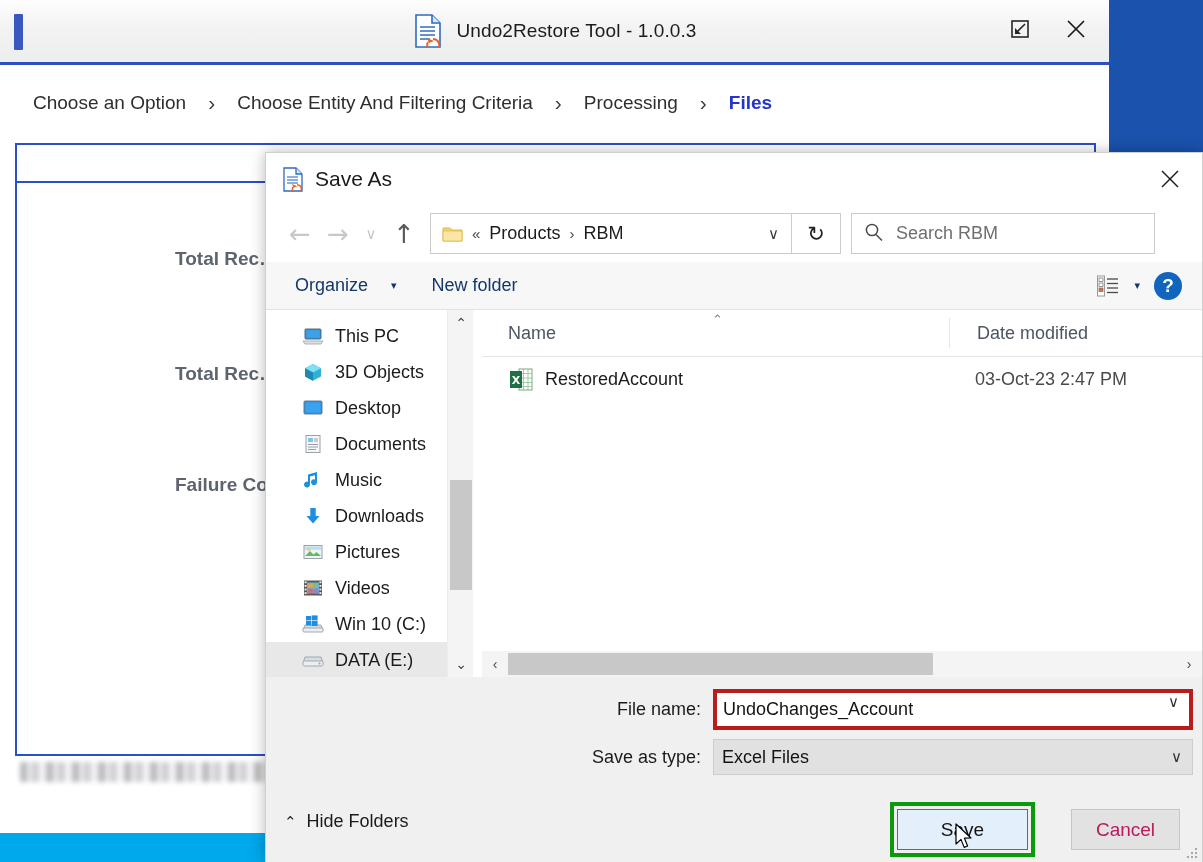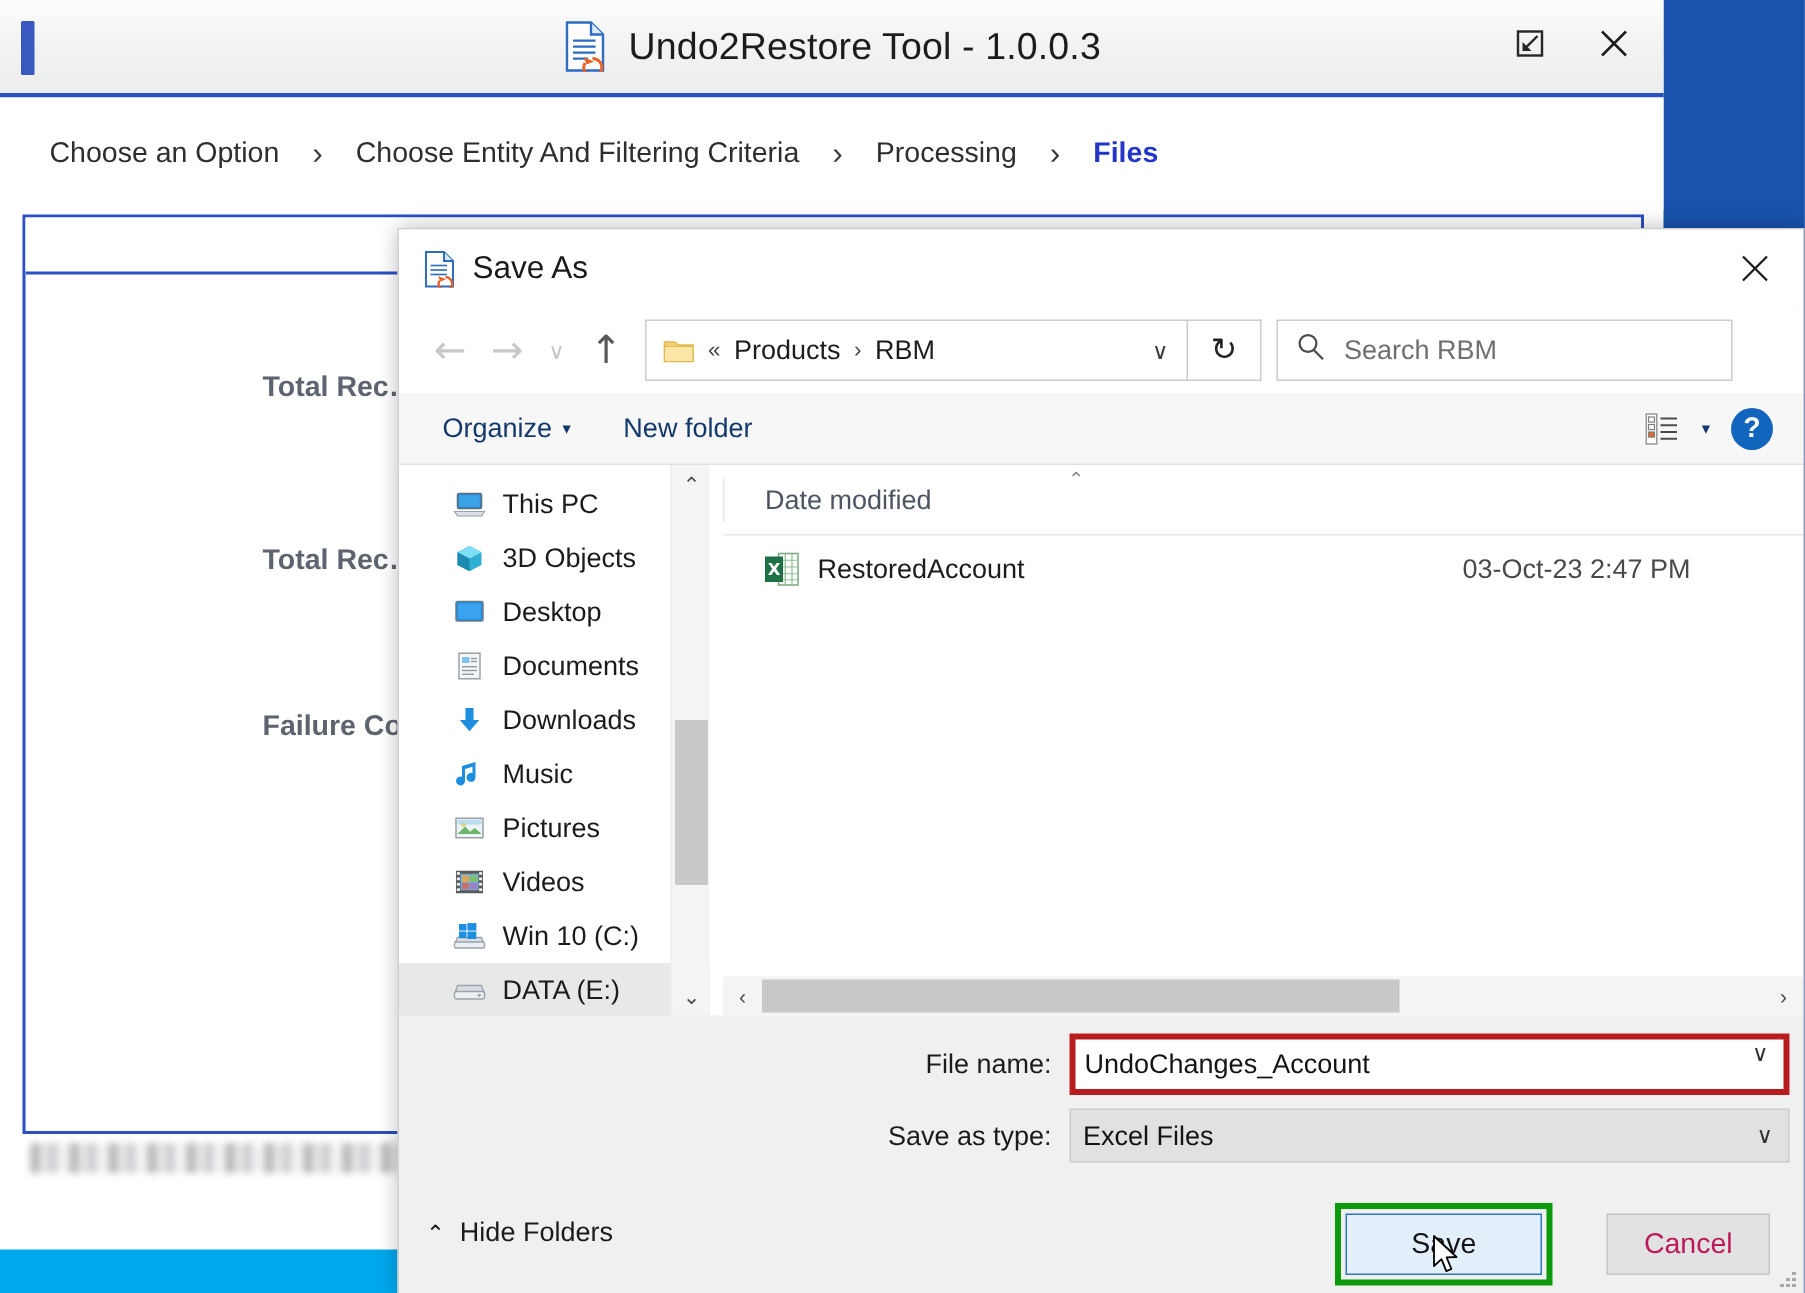--- a/index.html
+++ b/index.html
@@ -33,21 +33,21 @@
     position: absolute; left: 14px; top: 14px;
     width: 9px; height: 36px;
     background: #3a59c0;
     border-radius: 1px;
   }
   .title-center {
     position: absolute; left: 0; top: 0; width: 1109px; height: 62px;
     display: flex; align-items: center; justify-content: center; gap: 14px;
   }
   .title-text {
-    font-size: 25px; color: #1c1c1c; letter-spacing: .1px;
+    font-size: 19px; color: #1c1c1c; letter-spacing: .1px;
     font-family: "Liberation Sans", sans-serif;
   }
   .doc-icon { position: relative; width: 30px; height: 34px; flex: none; }
   .title-controls {
     position: absolute; right: 18px; top: 14px;
     display: flex; align-items: center; gap: 26px;
   }
   .ctrl-btn {
     width: 30px; height: 30px;
     display: flex; align-items: center; justify-content: center;
@@ -180,21 +180,21 @@
 
   
   .cmd-row {
     position: absolute; left: 0; top: 109px; width: 100%; height: 48px;
     background: #f7f7f7; border-bottom: 1px solid #e2e2e2;
     display: flex; align-items: center;
   }
   .cmd-item {
     font-size: 18px; color: #13386b; cursor: pointer;
     font-family: "Liberation Sans", sans-serif;
-    display: flex; align-items: center; gap: 7px;
+    display: flex; align-items: center; gap: 23px;
   }
   .cmd-item.organize { margin-left: 29px; }
   .cmd-item.newfolder { margin-left: 35px; }
   .cmd-caret { font-size: 11px; color: #13386b; }
   .cmd-right { margin-left: auto; display: flex; align-items: center; gap: 14px; padding-right: 20px; }
   .view-ico { width: 24px; height: 24px; position: relative; cursor: pointer; }
   .help-btn {
     width: 28px; height: 28px; border-radius: 50%;
     background: #1265bd; color: #fff;
     display: flex; align-items: center; justify-content: center;
@@ -556,33 +556,33 @@
                   <line x1="6" y1="13" x2="16" y2="13"></line>
                 <line x1="6" y1="15.5" x2="14" y2="15.5"></line>
               </g>
             </svg>
           </span>
           <span class="nav-label">Documents</span>
         </div>
         <div class="nav-item">
           <span class="nav-ico">
             <svg width="22" height="20" viewBox="0 0 22 20">
+              <path d="M15 2 v10.2 a3 3 0 1 1 -2 -2.8 V5.2 l-5 1.4 v8 a3 3 0 1 1 -2 -2.8 V4.6 z" fill="#1e8fe0"></path>
+            </svg>
+          </span>
+          <span class="nav-label">Music</span>
+        </div>
+        <div class="nav-item">
+          <span class="nav-ico">
+            <svg width="22" height="20" viewBox="0 0 22 20">
               <rect x="8.3" y="2" width="5.4" height="8.5" fill="#1e8fe0"></rect>
               <path d="M4.5 10 h13 l-6.5 7.5 z" fill="#1e8fe0"></path>
             </svg>
           </span>
           <span class="nav-label">Downloads</span>
-        </div>
-        <div class="nav-item">
-          <span class="nav-ico">
-            <svg width="22" height="20" viewBox="0 0 22 20">
-              <path d="M15 2 v10.2 a3 3 0 1 1 -2 -2.8 V5.2 l-5 1.4 v8 a3 3 0 1 1 -2 -2.8 V4.6 z" fill="#1e8fe0"></path>
-            </svg>
-          </span>
-          <span class="nav-label">Music</span>
         </div>
         <div class="nav-item">
           <span class="nav-ico">
             <svg width="22" height="20" viewBox="0 0 22 20">
               <rect x="2" y="3.5" width="18" height="13" fill="#eef3f6" stroke="#9aa2aa" stroke-width="1"></rect>
               <path d="M3 14 l5 -5 l3.5 3.5 l3 -2.5 l4.5 4 z" fill="#6bb56b"></path>
               <circle cx="7" cy="7.5" r="1.7" fill="#f0d267"></circle>
               <rect x="3" y="4.5" width="16" height="3.2" fill="#a9d6ef" opacity=".75"></rect>
             </svg>
           </span>
@@ -642,20 +642,21 @@
           <div class="vs-thumb"></div>
           <div class="vs-arrow bot">⌄</div>
         </div>
       </div>
 
       <div class="splitter"></div>
 
       <div class="list-pane">
         <div class="list-header">
           <span class="col-sort-mark">⌃</span>
+          <span class="col name">Name</span>
           <span class="col date">Date modified</span>
         </div>
 
         <div class="file-row">
           <span class="xls-ico">
             <svg width="23" height="25" viewBox="0 0 23 25">
               <rect x="9" y="2" width="13" height="21" fill="#ffffff" stroke="#7aa87a" stroke-width="1"></rect>
               <g stroke="#8fbf8f" stroke-width=".8">
                 <line x1="9" y1="6.5" x2="22" y2="6.5"></line>
                   <line x1="9" y1="11" x2="22" y2="11"></line>

